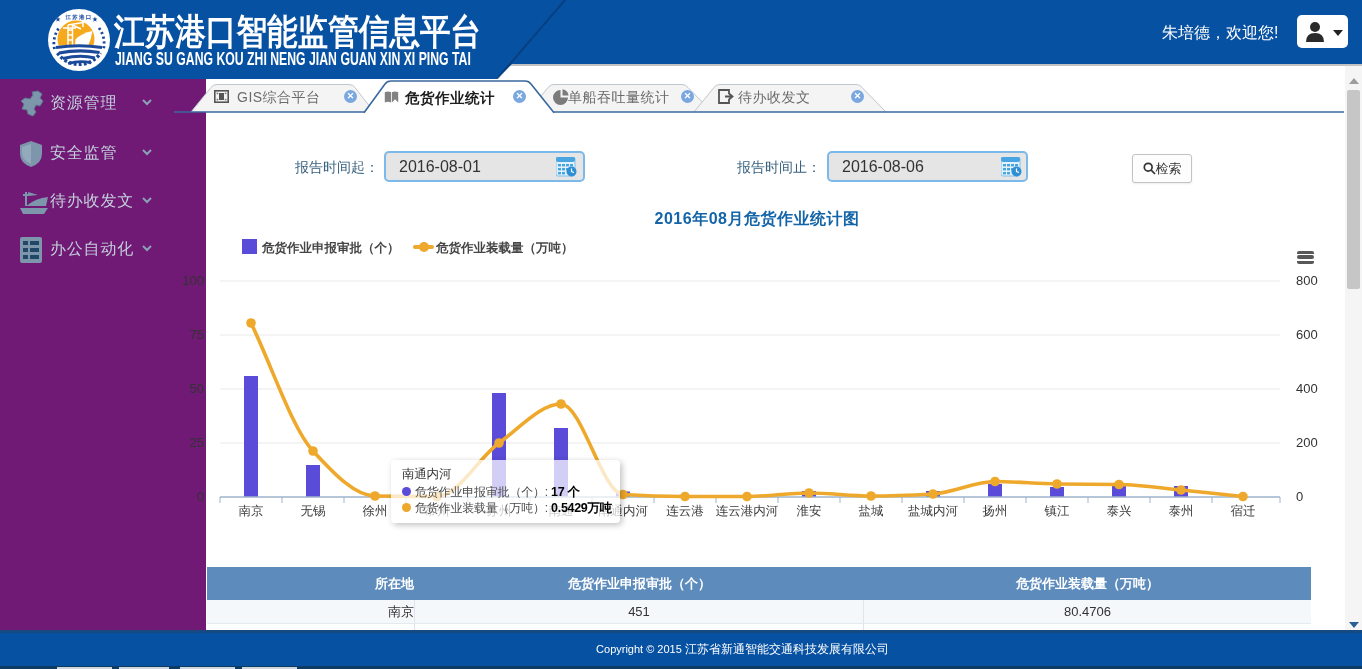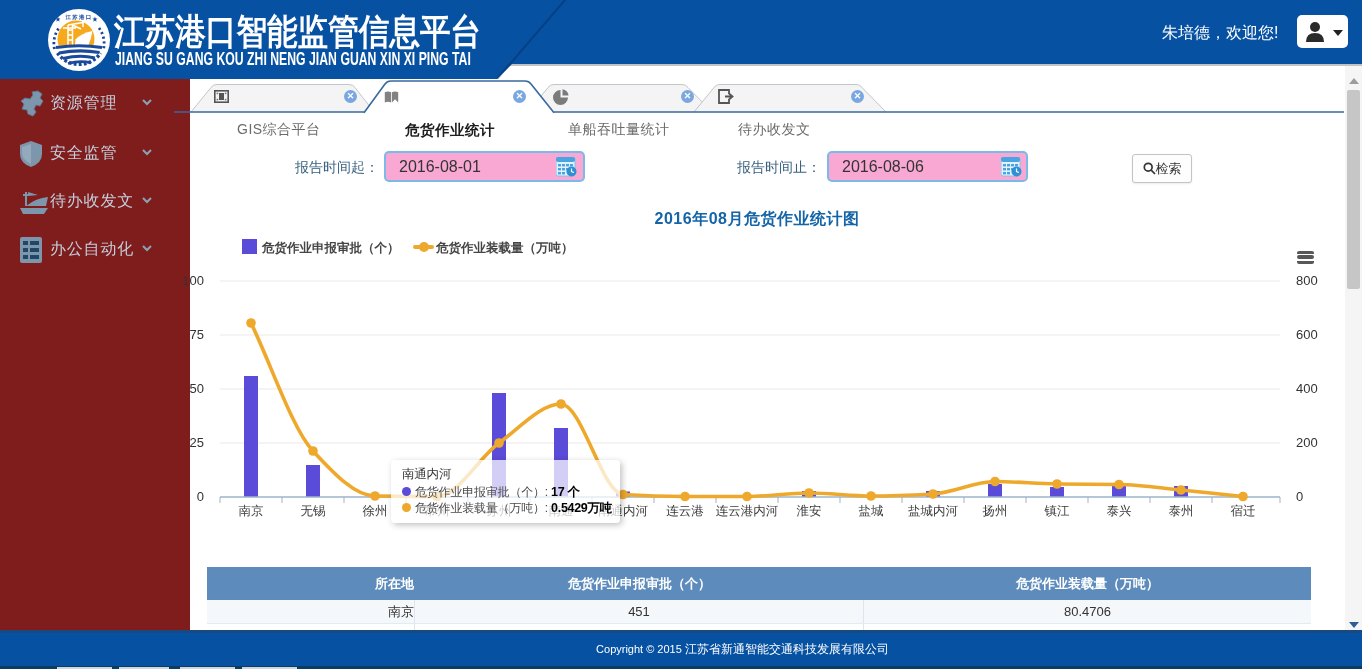--- a/index.html
+++ b/index.html
@@ -10,33 +10,33 @@
 #header{left:0;top:0;width:1362px;height:64px;background:#0751a2;}
 #hdrline{left:497px;top:64px;width:865px;height:2px;background:#c2c2c2;}
 #hdrext{left:0;top:64px;width:512px;height:15px;background:#0751a2;clip-path:polygon(0 0,512px 0,497px 15px,0 15px);}
 #hdrcrease{left:0;top:0;width:570px;height:79px;pointer-events:none;}
 #title1{left:114px;top:8px;color:#fff;font-size:36px;font-weight:bold;white-space:nowrap;transform:scaleX(0.85);transform-origin:0 0;}
 #title2{left:115px;top:48px;color:#fff;font-size:19px;font-weight:bold;white-space:nowrap;transform:scaleX(0.645);transform-origin:0 0;}
 #welcome{left:1162px;top:23px;color:#fff;font-size:16px;white-space:nowrap;}
 #userbtn{left:1297px;top:15px;width:51px;height:33px;background:#fff;border-radius:5px;}
 #caret{left:1333px;top:30px;width:0;height:0;border-left:5px solid transparent;border-right:5px solid transparent;border-top:6px solid #222;}
 
-#sidebar{left:0;top:79px;width:190px;height:551px;background:#7f1d1d;}
+#sidebar{left:0;top:79px;width:206px;height:551px;background:#701a75;}
 .mi{position:absolute;left:0;width:174px;height:49px;}
 .mi .txt{position:absolute;left:50px;top:13px;font-size:16px;color:#c3cfdb;letter-spacing:0.8px;}
 .mi svg.ic{position:absolute;left:18px;top:9px;}
 .mi .chev{position:absolute;left:141px;top:16px;width:12px;height:12px;}
 
 #tabsvg{left:174px;top:78px;}
-.tabtxt{position:absolute;font-size:14px;color:#6b6b6b;white-space:nowrap;letter-spacing:0.5px;margin-top:32px;}
+.tabtxt{position:absolute;font-size:14px;color:#6b6b6b;white-space:nowrap;letter-spacing:0.5px;}
 .tabtxt.act{color:#1e1e1e;font-weight:bold;font-size:14.5px;}
 .tclose{position:absolute;width:13px;height:13px;border-radius:50%;background:#7aa7e0;color:#fff;font-size:9px;font-weight:bold;text-align:center;line-height:13px;}
 
 .flabel{position:absolute;font-size:14px;color:#38617f;white-space:nowrap;}
-.finput{position:absolute;width:201px;height:31px;border:2px solid #7cb9e8;border-radius:5px;background:#f9a8d4;font-size:16px;color:#333;line-height:27px;padding-left:13px;}
+.finput{position:absolute;width:201px;height:31px;border:2px solid #7cb9e8;border-radius:5px;background:#e5e5e5;font-size:16px;color:#333;line-height:27px;padding-left:13px;}
 #searchbtn{left:1132px;top:154px;width:60px;height:29px;border:1px solid #c3c3c3;border-radius:3px;background:#fdfdfd;font-size:13px;color:#333;text-align:center;line-height:27px;box-shadow:0 1px 2px rgba(0,0,0,.08);}
 #charttitle{left:757px;top:209px;transform:translateX(-50%);font-size:16px;font-weight:bold;color:#1464a8;white-space:nowrap;letter-spacing:0.5px;}
 
 #leg1sq{left:242px;top:239px;width:15px;height:15px;background:#5a4bd8;}
 .legtxt{position:absolute;top:240px;font-size:12.5px;font-weight:bold;color:#464646;letter-spacing:0px;white-space:nowrap;}
 #legline{left:413px;top:245px;width:21px;height:4px;background:#eea92c;border-radius:2px;}
 #legdot{left:419px;top:242px;width:10px;height:10px;background:#eea92c;border-radius:50%;}
 #burger{left:1297px;top:251px;width:17px;height:13px;border-top:3.5px solid #585858;border-bottom:3.5px solid #585858;border-radius:2px;}
 #burger:before{content:"";position:absolute;left:0;top:1.2px;width:17px;height:3.5px;background:#585858;border-radius:2px;}
 

